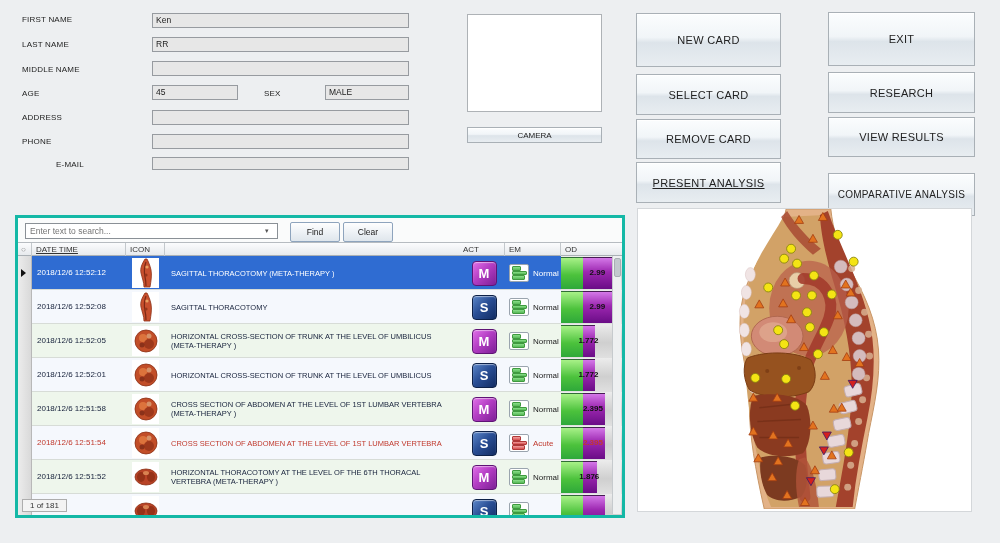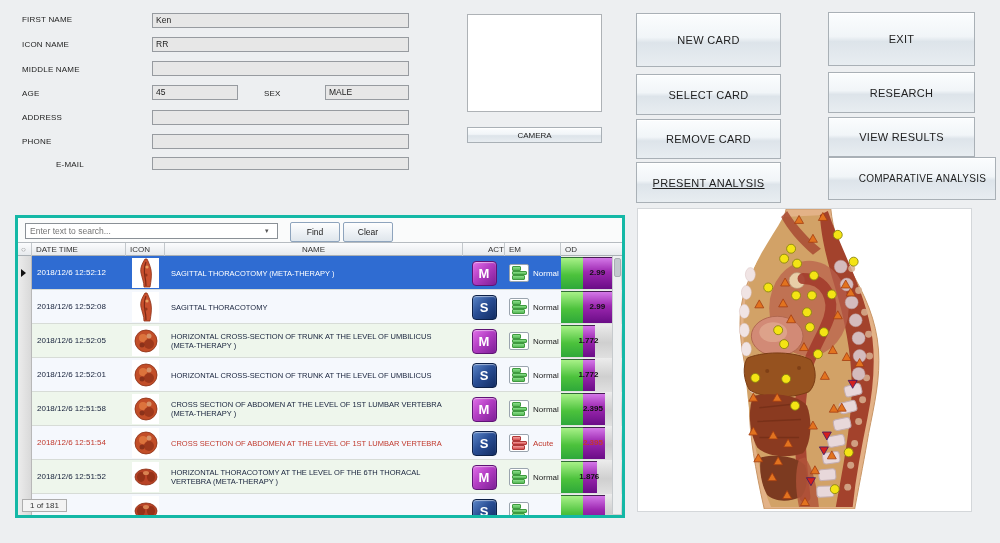--- a/index.html
+++ b/index.html
@@ -81,21 +81,21 @@
              font-size:8px;color:#333;padding:1px 7px;}
 
   
   .anatomy{left:637px;top:208px;width:333px;height:302px;background:#fff;border:1px solid #d4d7da;}
 </style>
 </head>
 <body>
 
 <div class="abs flabel" style="left:22px;top:15px;">FIRST NAME</div>
 <input class="finput" style="left: 152px; top: 13px; width: 257px;" readonly="" value="Ken">
-<div class="abs flabel" style="left:22px;top:40px;">ICON NAME</div>
+<div class="abs flabel" style="left:22px;top:40px;">LAST NAME</div>
 <input class="finput" style="left: 152px; top: 37px; width: 257px;" readonly="" value="RR">
 <div class="abs flabel" style="left:22px;top:65px;">MIDDLE NAME</div>
 <input class="finput" style="left: 152px; top: 61px; width: 257px;" readonly="" value="">
 <div class="abs flabel" style="left:22px;top:89px;">AGE</div>
 <input class="finput" style="left: 152px; top: 85px; width: 86px;" readonly="" value="45">
 <div class="abs flabel" style="left:264px;top:89px;">SEX</div>
 <input class="finput" style="left: 325px; top: 85px; width: 84px;" readonly="" value="MALE">
 <div class="abs flabel" style="left:22px;top:113px;">ADDRESS</div>
 <input class="finput" style="left: 152px; top: 110px; width: 257px;" readonly="" value="">
 <div class="abs flabel" style="left:22px;top:137px;">PHONE</div>
@@ -106,34 +106,33 @@
 <div class="abs photo"></div>
 <div class="abs glossy camera-btn">CAMERA</div>
 
 <div class="abs glossy bigbtn" style="left:636px;top:13px;width:143px;height:52px;">NEW CARD</div>
 <div class="abs glossy bigbtn" style="left:828px;top:12px;width:145px;height:52px;">EXIT</div>
 <div class="abs glossy bigbtn" style="left:636px;top:74px;width:143px;height:39px;">SELECT CARD</div>
 <div class="abs glossy bigbtn" style="left:828px;top:72px;width:145px;height:39px;">RESEARCH</div>
 <div class="abs glossy bigbtn" style="left:636px;top:119px;width:143px;height:38px;">REMOVE CARD</div>
 <div class="abs glossy bigbtn" style="left:828px;top:117px;width:145px;height:38px;">VIEW RESULTS</div>
 <div class="abs glossy bigbtn" style="left:636px;top:162px;width:143px;height:39px;text-decoration:underline;">PRESENT ANALYSIS</div>
-<div class="abs glossy bigbtn" style="left:828px;top:157px;width:145px;height:41px;font-size:10px;padding-left:21px;">COMPARATIVE ANALYSIS</div>
+<div class="abs glossy bigbtn" style="left:828px;top:173px;width:145px;height:41px;font-size:10px;">COMPARATIVE ANALYSIS</div>
 
 <div class="abs gridpanel">
   <input class="search-input" placeholder="Enter text to search..." style="">
   <span class="combo-arrow">▾</span>
   <div class="sbtn" style="left:272px;">Find</div>
   <div class="sbtn" style="left:325px;">Clear</div>
 
   <div class="thead">
     <div class="hcell" style="left:0;width:14px;padding-left:3px;color:#888;">○</div>
-    <div class="hcell" style="left:14px;width:94px;">DATE TIME</div>
+    <div class="hcell" style="left:14px;width:94px;text-decoration:underline;">DATE TIME</div>
     <div class="hcell" style="left:108px;width:39px;">ICON</div>
-    <div class="hcell" style="left:147px;width:298px;text-align:center;padding-left:0;">NAME</div>
-    <div class="hcell" style="left:445px;width:42px;text-align:right;padding-left:0;">ACT</div>
+    <div class="hcell" style="left:445px;width:42px;text-align:left;padding-left:0;">ACT</div>
     <div class="hcell" style="left:487px;width:56px;">EM</div>
     <div class="hcell" style="left:543px;width:65px;border-right:none;">OD</div>
   </div>
 
   <div class="rows" id="rows">
       <div class="row selected">
         <div class="cell c-ind">
           <div class="selarrow"></div>
         </div>
         <div class="cell c-date">2018/12/6 12:52:12</div>

